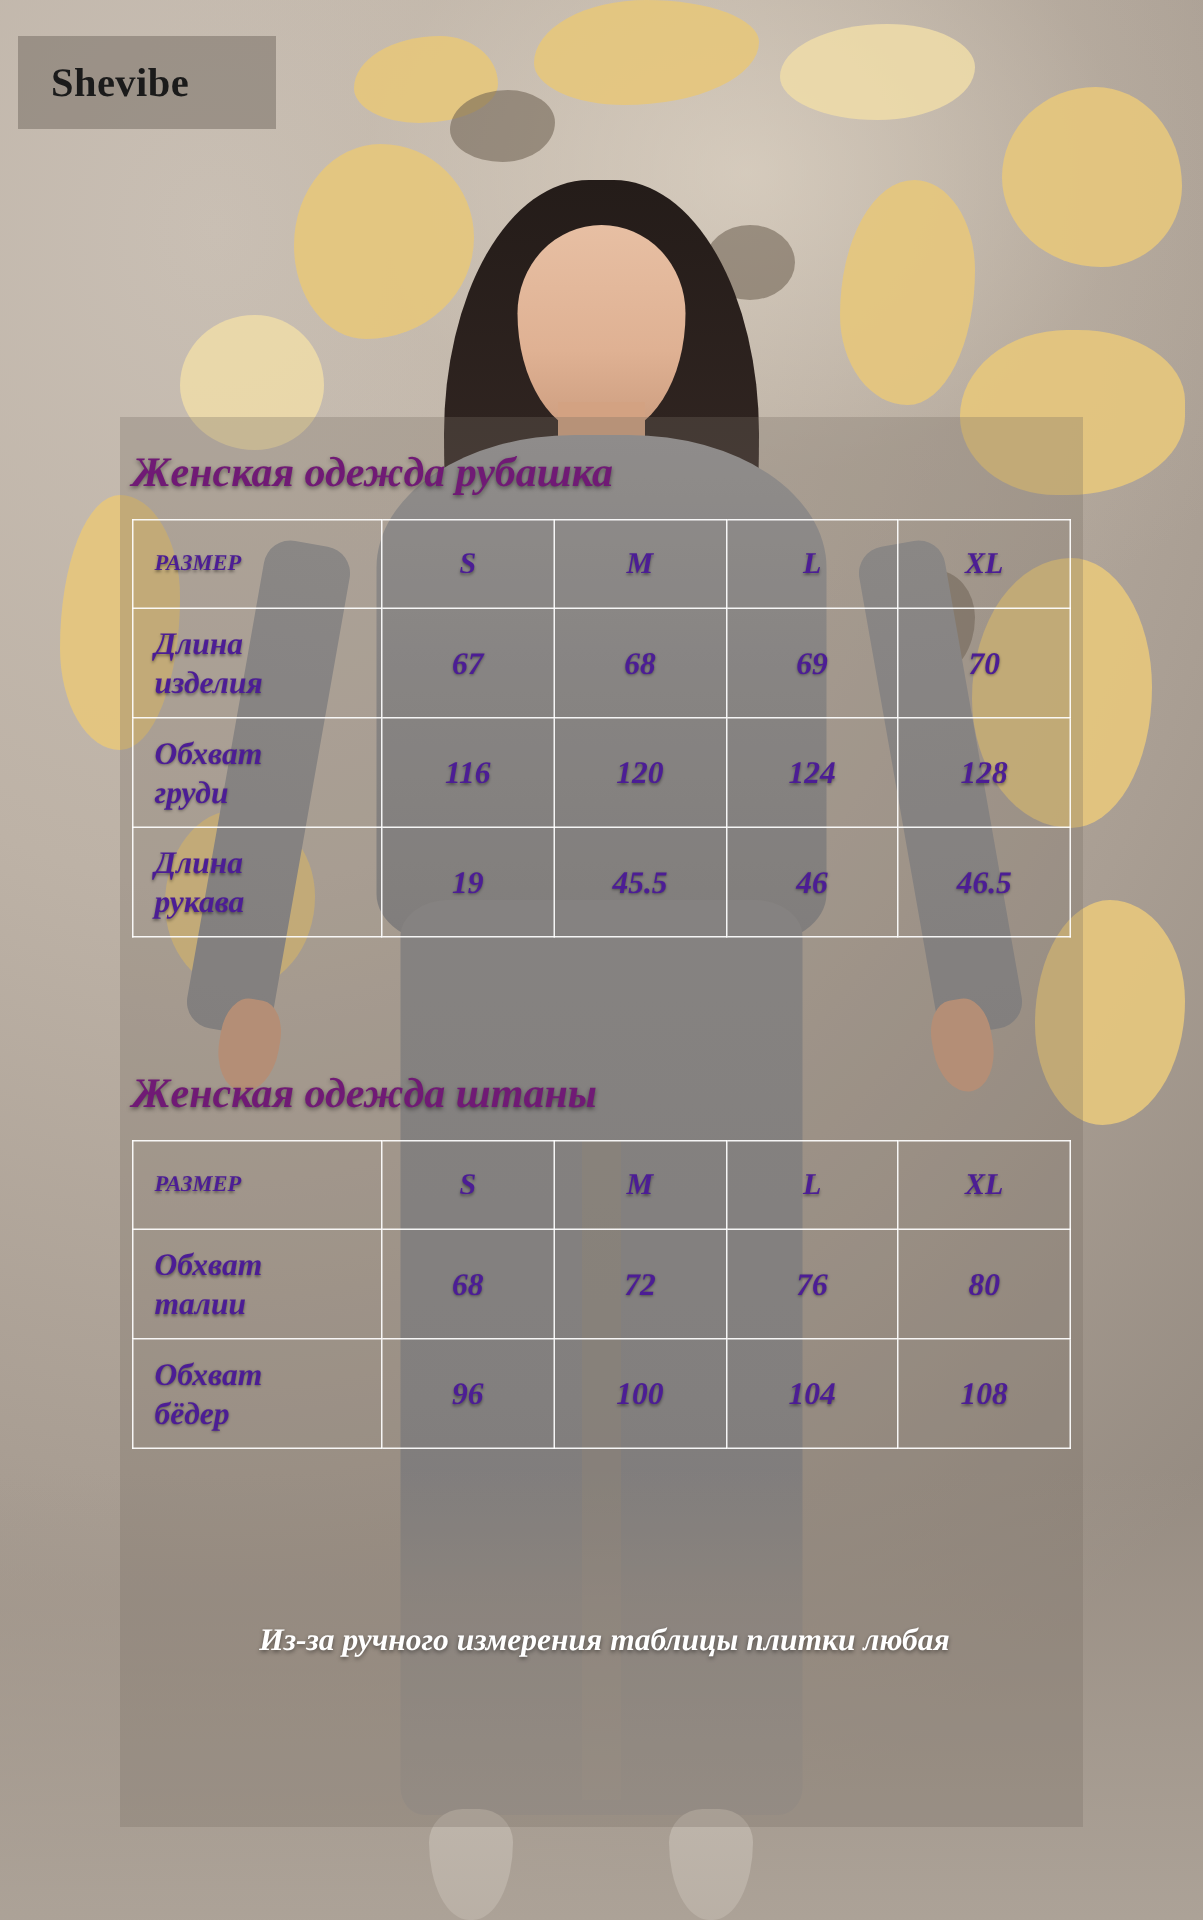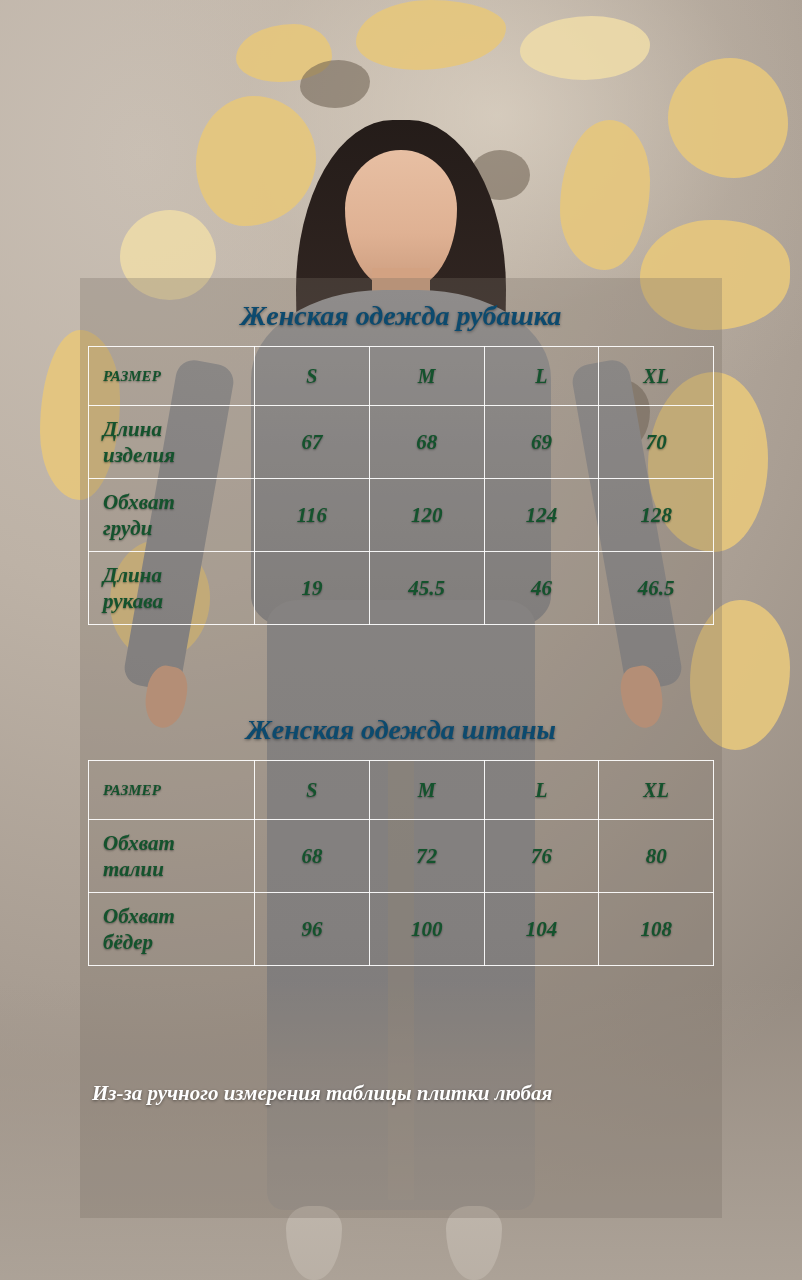--- a/index.html
+++ b/index.html
@@ -151,38 +151,37 @@
   
   .section {
     position: absolute;
     left: 88px;
     width: 626px;
   }
   .sec-shirt { top: 300px; }
   .sec-pants { top: 714px; }
 
   .sec-title {
-    text-align: center;
-    color: #0c4a6e;
+    color: #701a75;
     font-size: 28px;
     font-weight: bold;
     font-style: italic;
     text-shadow: 0 1px 3px rgba(0,0,0,0.45);
     margin-bottom: 14px;
     font-family: "Liberation Serif", serif;
   }
 
   table.size-table {
     width: 100%;
     border-collapse: collapse;
     table-layout: fixed;
   }
   table.size-table td, table.size-table th {
     border: 1px solid rgba(255,255,255,0.92);
-    color: #14532d;
+    color: #4c1d95;
     text-align: center;
     font-style: italic;
     font-weight: bold;
     text-shadow: 0 1px 2px rgba(0,0,0,0.4);
     font-family: "Liberation Serif", serif;
   }
   table.size-table .rowhead {
     text-align: left;
     padding-left: 14px;
     font-size: 14px;
@@ -210,21 +209,21 @@
     right: 88px;
     top: 1078px;
     color: #ffffff;
     font-size: 21px;
     font-style: italic;
     font-weight: bold;
     line-height: 1.45;
     text-shadow: 0 1px 3px rgba(0,0,0,0.45);
     font-family: "Liberation Serif", serif;
   }
-  .footnote p { margin: 0; }
+  .footnote p { margin: 0; text-align: center; }
 </style>
 </head>
 <body>
 
 <div class="page">
 
   <div class="bg-base"></div>
   <div class="bg-wallglow"></div>
 
   <div>
@@ -256,20 +255,23 @@
     <div class="hand right"></div>
     <div class="model model-pants"></div>
     <div class="model model-gap"></div>
     <div class="sock left"></div>
     <div class="sock right"></div>
   </div>
 
   <div class="bg-floor"></div>
   <div class="scrim"></div>
 
+  <div class="brand">
+    <span class="brand-text">Shevibe</span>
+  </div>
 
   <div class="section sec-shirt">
     <div class="sec-title">Женская одежда рубашка</div>
     <table class="size-table">
       <tbody>
           <tr>
         <td class="hdr rowhead">РАЗМЕР</td>
         <td class="hdr size">S</td>
         <td class="hdr size">M</td>
         <td class="hdr size">L</td>

